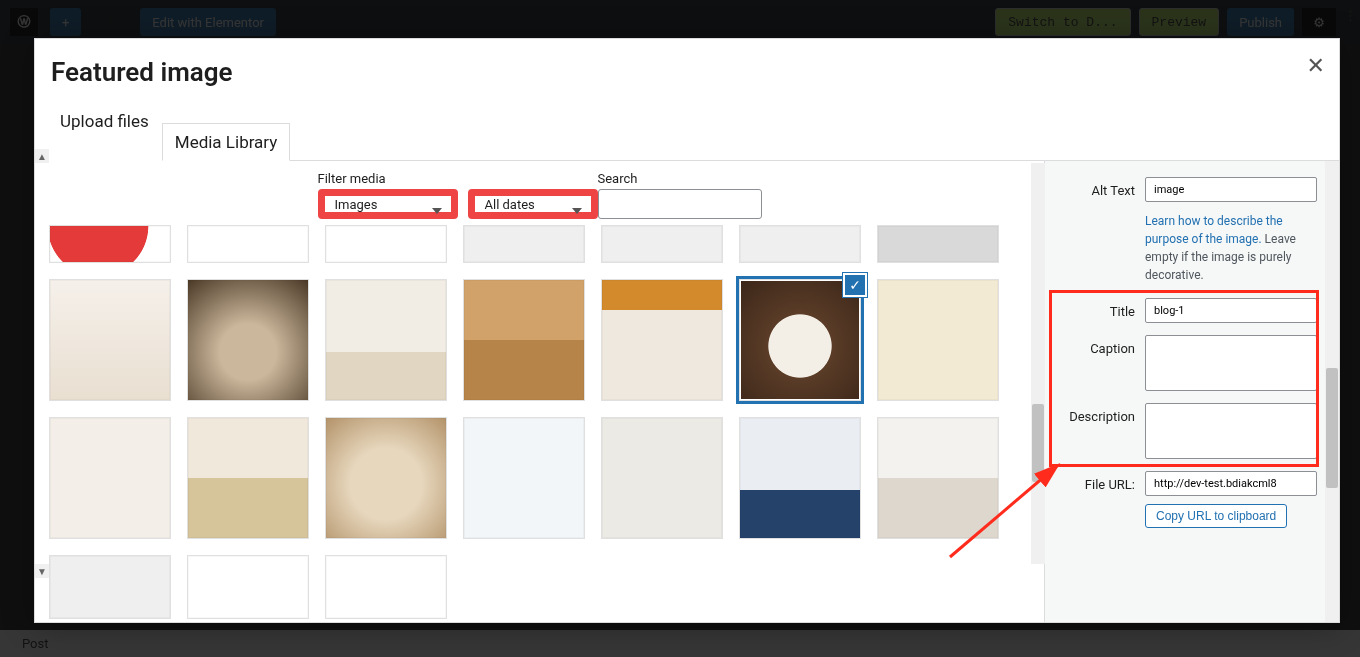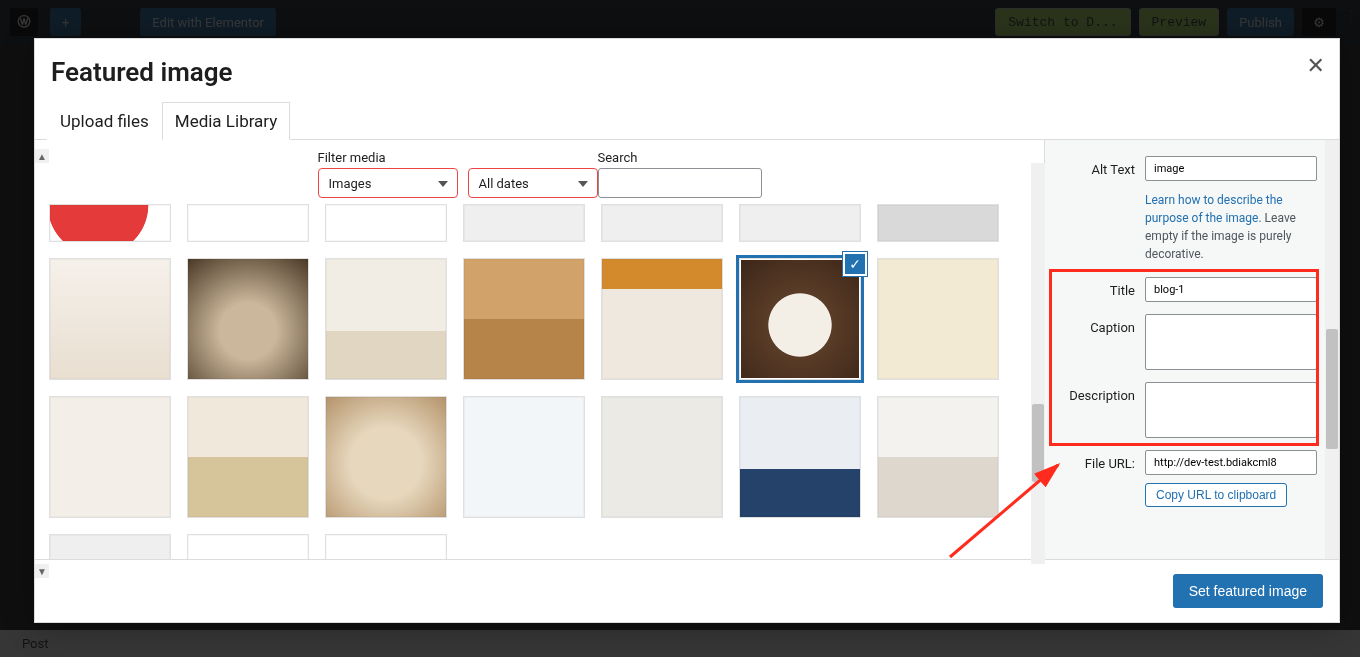--- a/index.html
+++ b/index.html
@@ -71,20 +71,21 @@
     cursor: pointer;
     border: 1px solid transparent;
     border-bottom: none;
     position: relative;
     top: 1px;
     background: #fff;
   }
   .modal-tab.active {
     border-color: #dcdcde;
     border-bottom: 1px solid #fff;
+    margin-top: 21px;
   }
 
   .modal-body {
     flex: 1;
     display: flex;
     min-height: 0;
   }
 
   .media-area {
     flex: 1;
@@ -97,21 +98,21 @@
   .filter-bar {
     padding: 10px 14px 6px 14px;
     display: flex;
     justify-content: center;
     align-items: flex-start;
   }
   .filter-left .lbl, .filter-right .lbl { font-size: 13px; color: #1e1e1e; margin-bottom: 3px; display: block; }
   .filter-row { display: flex; gap: 10px; }
   .select {
     height: 30px; min-width: 140px;
-    border: 1px solid #ef4444; border-radius: 4px;
+    border: 7px solid #ef4444; border-radius: 4px;
     padding: 0 26px 0 10px; background:#fff;
     display: inline-flex; align-items: center;
     position: relative; font-size: 13px; color:#1e1e1e;
   }
   .select::after{
     content:""; position:absolute; right:9px; top:12px;
     border-left:5px solid transparent; border-right:5px solid transparent; border-top:6px solid #555;
   }
   .search-input {
     width: 164px; height: 30px; border:1px solid #8c8f94; border-radius:3px; padding:4px 8px; font-size:13px;
@@ -366,23 +367,20 @@
       </div>
       <button class="copy-btn">Copy URL to clipboard</button>
 
       <div class="detail-scroll-track">
         <div class="detail-scroll-thumb"></div>
       </div>
     </div>
 
   </div>
 
-  <div class="modal-footer">
-    <button class="primary-btn">Set featured image</button>
-  </div>
 
   <svg class="anno-arrow" style="left:905px; top:418px; width:130px; height:110px;">
     <defs>
       <marker id="ah" markerWidth="10" markerHeight="10" refX="8" refY="3" orient="auto">
         <path d="M0,0 L0,6 L9,3 z" fill="#ff2b1c"></path>
       </marker>
     </defs>
     <line x1="10" y1="100" x2="118" y2="8" stroke="#ff2b1c" stroke-width="3" marker-end="url(#ah)"></line>
   </svg>
 

